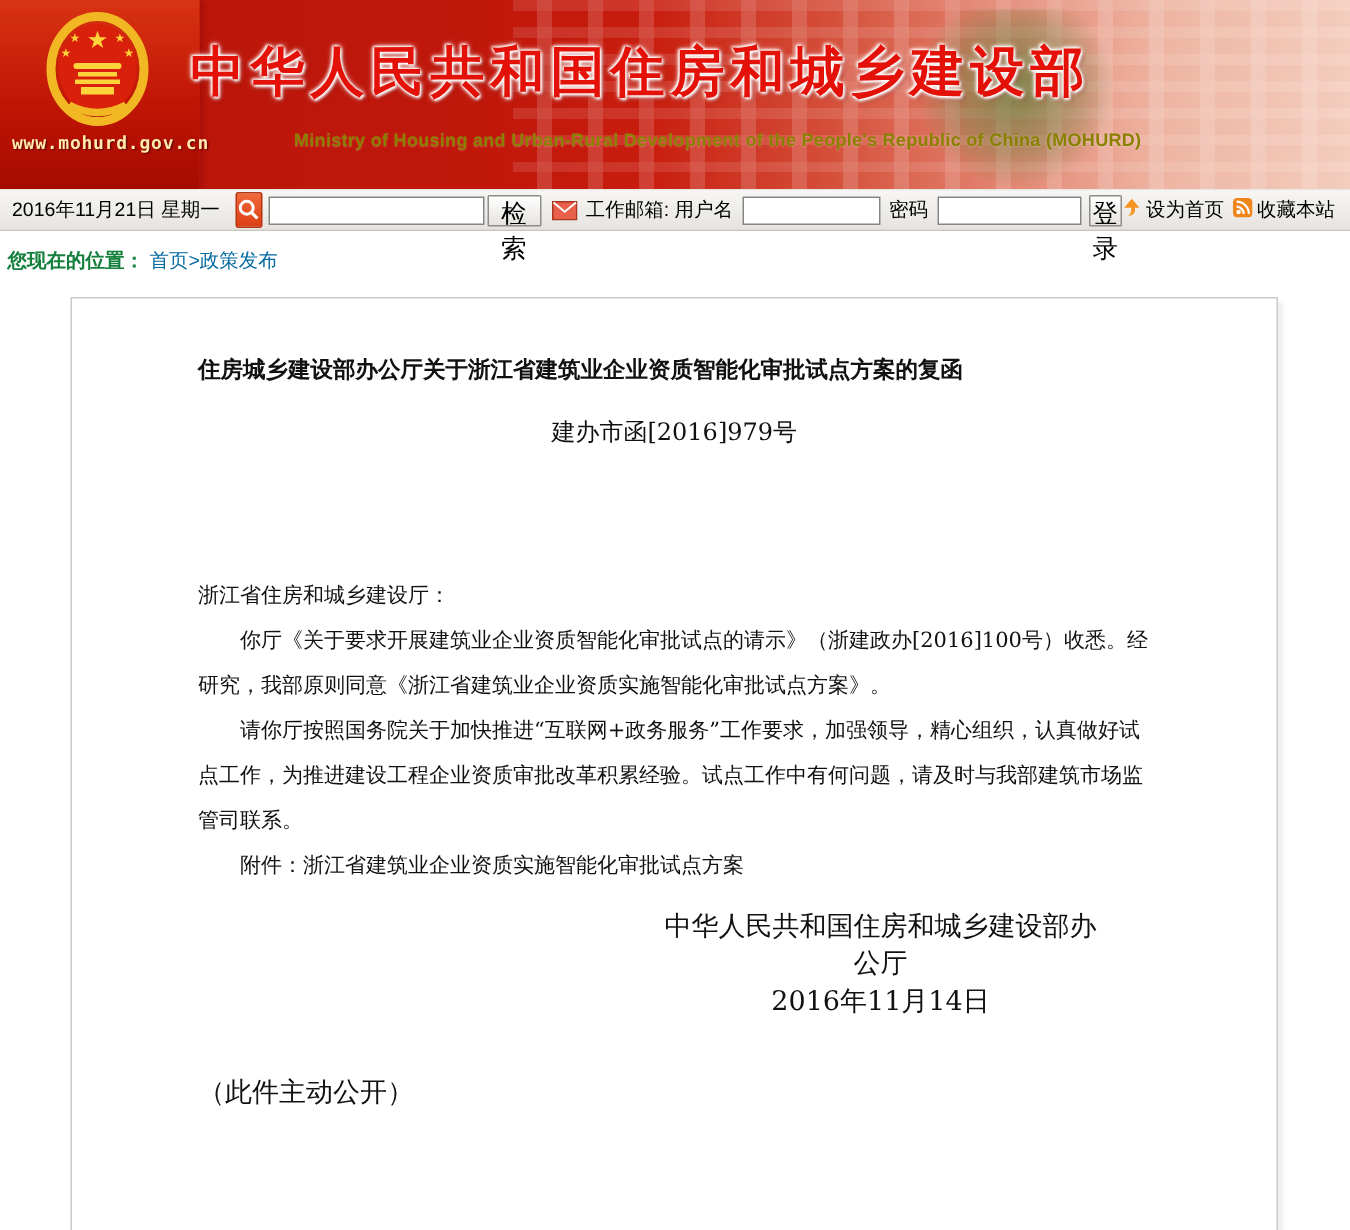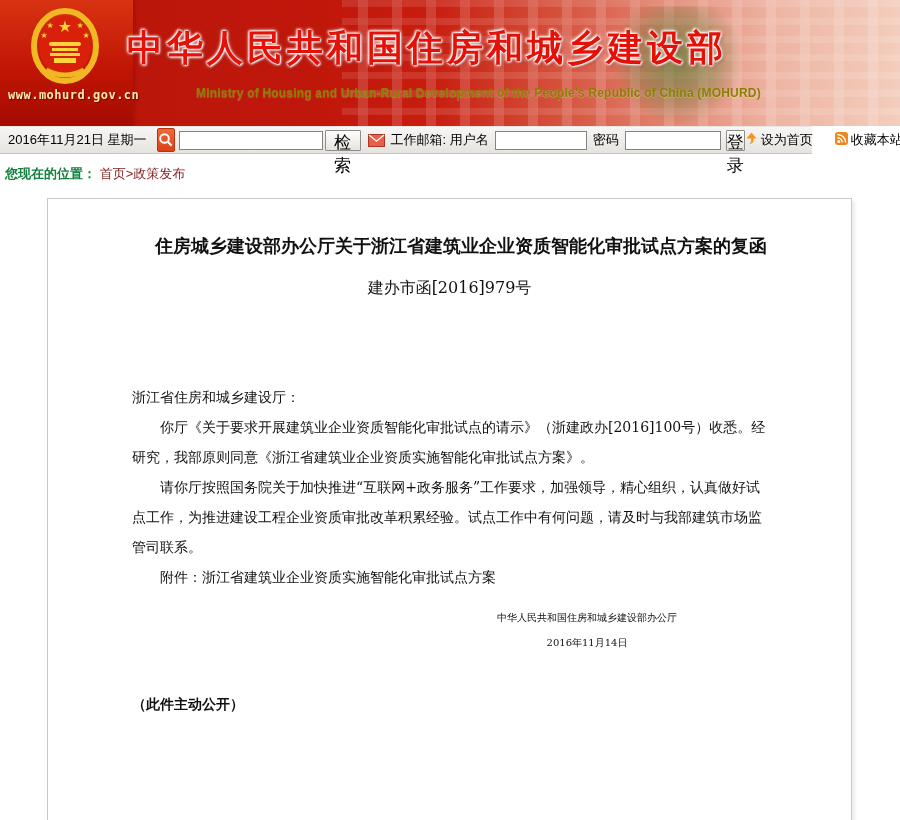--- a/index.html
+++ b/index.html
@@ -24,57 +24,57 @@
   .site-url { position:absolute; left:8px; bottom:24px; color:#ffe9ad;
     font-family:"DejaVu Sans Mono", monospace; font-size:12px; font-weight:bold; letter-spacing:.5px;
     text-shadow:1px 1px 1px rgba(90,0,0,.8); }
   .banner-title { position:absolute; left:127px; top:24px; width:770px;
     font-size:36px; font-weight:bold; letter-spacing:4px; color:#e31108; white-space:nowrap;
     text-shadow:0 0 2px #fff, 0 0 4px #fff, 1px 1px 2px #fff, -1px -1px 2px #fff, 2px 2px 3px rgba(120,0,0,.55); }
   .banner-subtitle { position:absolute; left:196px; top:86px; font-size:12px; font-weight:bold;
     color:#8a8000; letter-spacing:.2px; white-space:nowrap; text-shadow:0 1px 1px rgba(255,255,255,.25); }
 
   
-  .toolbar { display:flex; align-items:center; width:812px; height:28px;
+  .toolbar { display:flex; align-items:center; width:900px; height:28px;
     background:linear-gradient(180deg,#f7f6f4 0%,#edebe8 60%,#e6e3df 100%);
     border-top:1px solid #e9e7e3; border-bottom:1px solid #c9c5bf;
-    font-size:13px; color:#000; }
+    font-size:13px; color:#000;justify-content:flex-end; }
   .tb-date { margin-left:8px; white-space:nowrap; }
   .search-icon-box { width:24px; height:24px; margin-left:10px; border-radius:2px;
     background:linear-gradient(180deg,#ef6a3a 0%,#dd3f16 100%); border:1px solid #b53410;
     display:flex; align-items:center; justify-content:center; cursor:pointer; }
   .tb-input { height:19px; border:1px solid #848484; background:#fff; font-size:12px; padding:0 3px; }
   .tb-input.search { width:144px; margin-left:4px; }
   .tb-btn { height:21px; border:1px solid #8f8d8a; background:linear-gradient(180deg,#fefefe,#e6e4e0);
     font-size:17px; color:#000; cursor:pointer; border-radius:1px; font-family:"Liberation Sans",sans-serif; }
   .tb-btn.search-btn { width:52px; margin-left:2px; }
   .tb-btn.login-btn { width:40px; margin-left:5px; }
   .envelope-icon { margin-left:7px; display:flex; align-items:center; }
   .tb-label { margin-left:6px; white-space:nowrap; }
   .tb-input.user { width:92px; margin-left:6px; }
   .tb-input.pass { width:96px; margin-left:6px; }
-  .tb-links { display:flex; align-items:center; margin-left:auto; margin-right:10px; gap:22px; }
+  .tb-links { display:flex; align-items:center; margin-left:auto; margin-right:10px; gap:6px; }
   .tb-link { display:flex; align-items:center; gap:3px; cursor:pointer; white-space:nowrap; }
 
   
   .breadcrumb { padding:11px 0 0 5px; font-size:13px; height:30px; }
   .bc-label { color:#15803d; font-weight:bold; }
-  .bc-path { color:#7f1d1d; cursor:pointer; }
+  .bc-path { color:#0369a1; cursor:pointer; }
 
   
   .doc-box { margin:14px 0 0 47px; width:805px; min-height:700px;
     background:#fff; border:1px solid #c9c9c9; box-shadow:3px 3px 3px rgba(0,0,0,.07);
     padding:0 84px 60px 84px; font-family:"DejaVu Serif", serif; color:#111; }
-  .doc-title { margin-top:34px; text-align:right; font-size:18px; font-weight:bold; line-height:26px; }
+  .doc-title { margin-top:34px; text-align:left; font-size:15px; font-weight:bold; line-height:26px; }
   .doc-number { margin-top:19px; text-align:center; font-size:16px; }
   .doc-body { margin-top:83px; font-size:14px; line-height:30px; }
   .doc-para { text-indent:2em; }
   .doc-salutation { text-indent:0; }
-  .doc-signature { width:300px; margin-left:305px; margin-top:13px; text-align:center; line-height:25px; font-size:10px; }
-  .doc-disclosure { margin-top:34px; font-size:14px;font-weight:bold; }
+  .doc-signature { width:300px; margin-left:305px; margin-top:13px; text-align:center; line-height:25px; font-size:18px; }
+  .doc-disclosure { margin-top:34px; font-size:18px; }
 </style>
 </head>
 <body>
 
 <div id="page">
 
   <div class="banner">
     <div class="banner-photo"></div>
     <div class="banner-tree"></div>
     <div class="banner-left">

